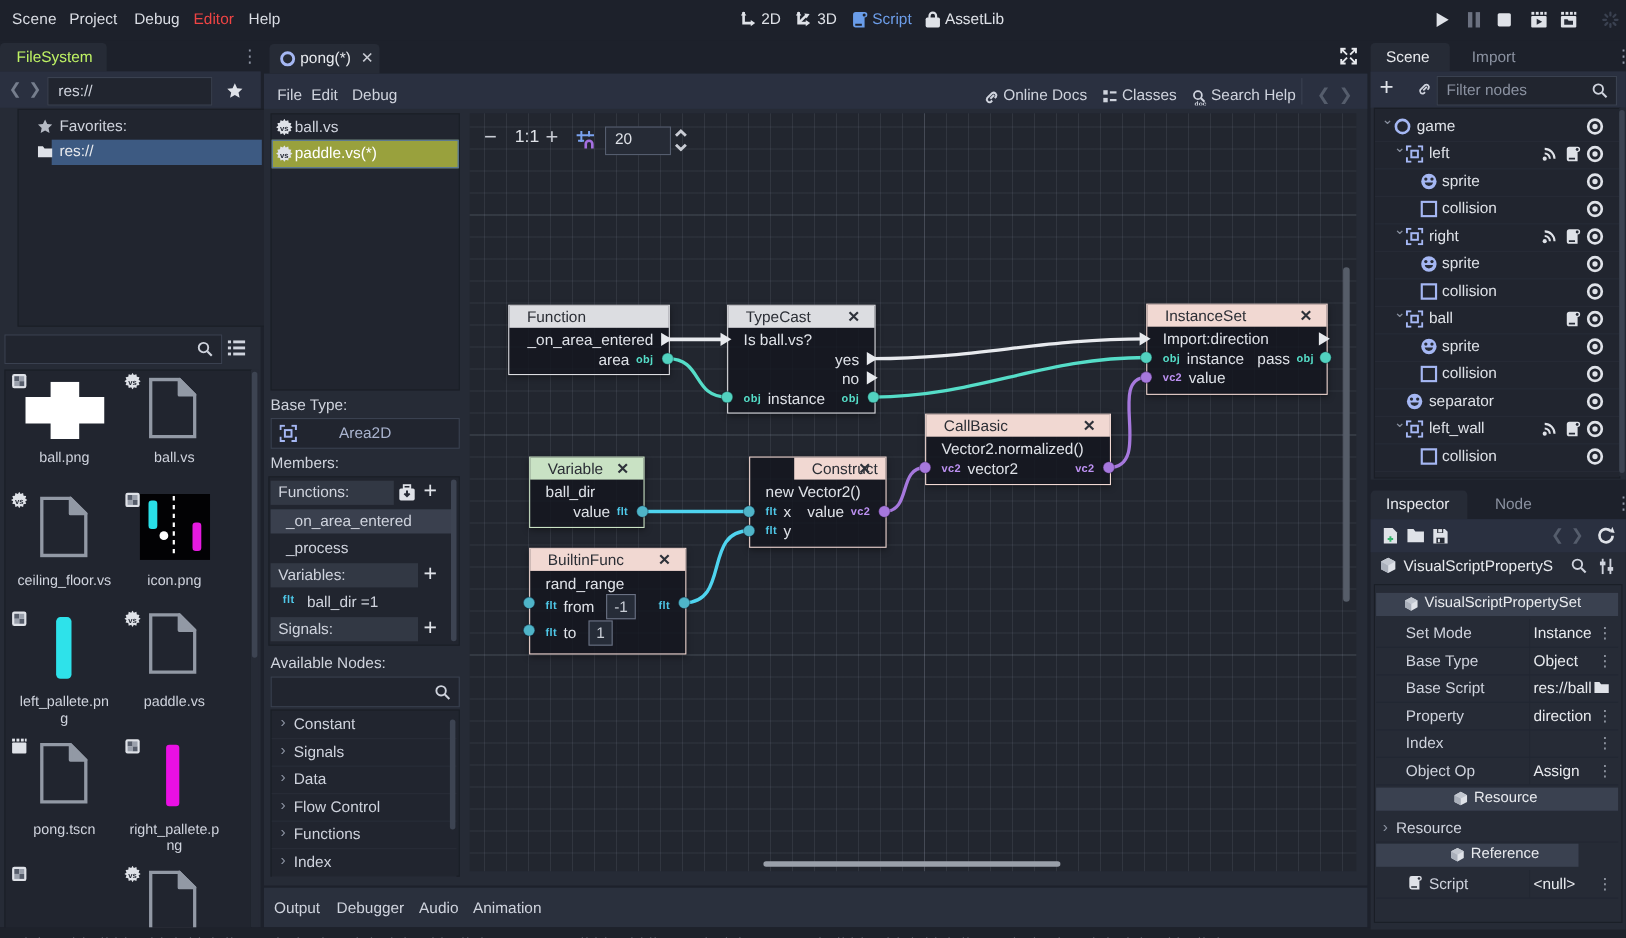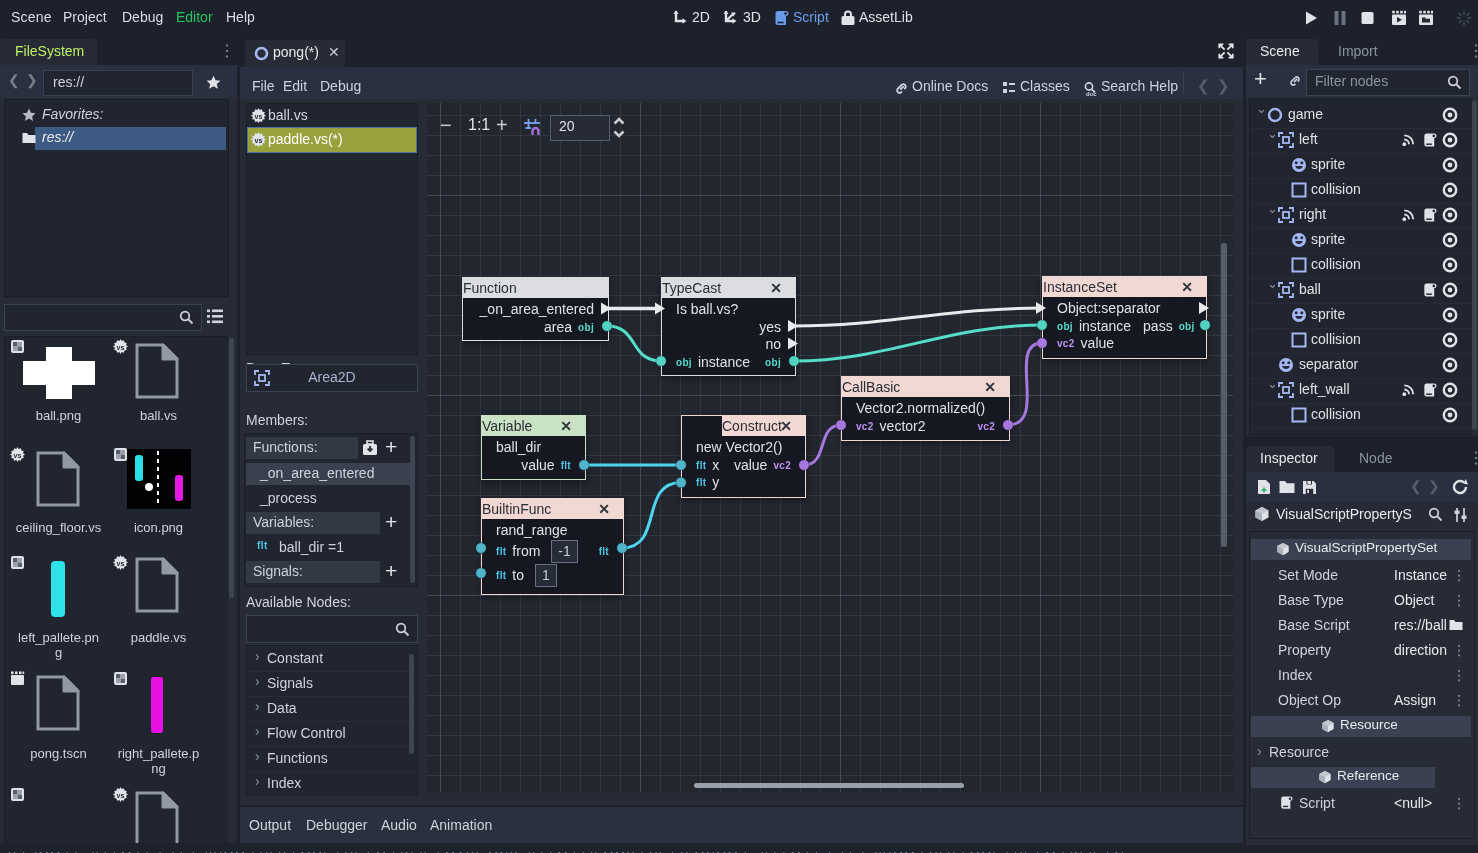--- a/index.html
+++ b/index.html
@@ -7,21 +7,21 @@
        font-family:"Liberation Sans",sans-serif;color:#cfd3dd;font-size:14px;}
   #root{position:absolute;top:0;left:0;width:1478px;height:853px;}
   .abs{position:absolute;}
   .panel{background:#262b36;}
   .inset{background:#21252f;border:1px solid #1a1e26;}
   .tab{background:#262b36;border-radius:4px 4px 0 0;}
   .dim{color:#8b92a1;}
   .white{color:#e8eaee;}
   svg{display:block;}
   .gnode{background:rgba(19,22,30,0.82);border:1px solid;box-shadow:0 2px 6px rgba(0,0,0,.4);}
-  .ghead{height:20px;line-height:20px;text-align:left;color:#2b2e35;font-size:14px;position:relative;}
+  .ghead{height:20px;line-height:20px;text-align:left;padding-left:16px;color:#2b2e35;font-size:14px;position:relative;}
   .gx{position:absolute;right:13px;top:0;color:#2e323a;font-size:14px;font-weight:bold;}
   .grow{height:17.5px;line-height:17px;color:#dfe2e8;display:flex;align-items:center;padding:0 11px;}
   .ghead + .grow{margin-top:3px;}
   .grow.r{justify-content:flex-end;}
   .grow span{margin:0 3px;white-space:nowrap;}
   .grow .sp{flex:1;}
   .tobj{color:#55ddc8;font-size:10px;font-weight:bold;letter-spacing:.3px;}
   .tflt{color:#4fc8e8;font-size:10px;font-weight:bold;letter-spacing:.3px;}
   .tvc2{color:#bd91f2;font-size:10px;font-weight:bold;letter-spacing:.3px;}
   .valbox{background:#262c38;border:1px solid #6a7183;color:#c8cdd5;padding:0px 6px;font-size:14px;height:21px;line-height:21px;margin-left:8px !important;}
@@ -102,21 +102,21 @@
         <circle cx="6" cy="6" r="4.3" fill="none" stroke="#cfd3dd" stroke-width="1.7"></circle>
         <line x1="9.4" y1="9.4" x2="13.5" y2="13.5" stroke="#cfd3dd" stroke-width="1.9"></line>
       </g>
     </defs>
   </svg>
 
   <div class="abs" id="menubar" style="left:0;top:0;width:1478px;height:37px;background:#1d212b;">
     <div class="abs" style="left:11px;top:9px;color:#dadde4;letter-spacing:.2px;">Scene</div>
     <div class="abs" style="left:63px;top:9px;color:#dadde4;">Project</div>
     <div class="abs" style="left:122px;top:9px;color:#dadde4;">Debug</div>
-    <div class="abs" style="left:176px;top:9px;color:#22c55e;">Editor</div>
+    <div class="abs" style="left:176px;top:9px;color:#ef4444;">Editor</div>
     <div class="abs" style="left:226px;top:9px;color:#dadde4;">Help</div>
 
     <svg class="abs" style="left:673px;top:10px;" width="16" height="16" viewBox="0 0 16 16">
       <path d="M3 1 v10 h8" fill="none" stroke="#dfe2e8" stroke-width="2.4"></path>
       <path d="M0.5 4 L3 0.5 L5.5 4 Z" fill="#dfe2e8"></path>
       <path d="M9.5 8.2 L13.5 11 L9.5 13.8 Z" fill="#dfe2e8"></path>
     </svg>
     <div class="abs" style="left:692px;top:9px;color:#dfe2e8;">2D</div>
 
     <svg class="abs" style="left:723px;top:10px;" width="17" height="16" viewBox="0 0 17 16">
@@ -196,21 +196,21 @@
 
     <div class="abs" style="left:8px;top:35px;font-size:14px;color:#767e8d;">❮</div>
     <div class="abs" style="left:26px;top:35px;font-size:14px;color:#767e8d;">❯</div>
     <div class="abs inset" style="left:43px;top:33px;width:148px;height:24px;border-color:#3a4150;">
       <div class="abs" style="left:9px;top:3px;color:#cfd3dd;">res://</div>
     </div>
     <svg class="abs" style="left:206px;top:38px;" width="15" height="15" viewBox="0 0 18 18">
       <path d="M9 0.8 L11.5 6.2 L17.3 6.8 L13 10.8 L14.2 16.6 L9 13.6 L3.8 16.6 L5 10.8 L0.7 6.8 L6.5 6.2 Z" fill="#dfe2e8"></path>
     </svg>
 
-    <div class="abs inset" style="left:4px;top:62px;width:223px;height:196px;font-style:italic;">
+    <div class="abs inset" style="left:16px;top:62px;width:223px;height:196px;">
       <svg class="abs" style="left:17px;top:8px;" width="14" height="14" viewBox="0 0 18 18">
         <path d="M9 0.8 L11.5 6.2 L17.3 6.8 L13 10.8 L14.2 16.6 L9 13.6 L3.8 16.6 L5 10.8 L0.7 6.8 L6.5 6.2 Z" fill="#b5bac4"></path>
       </svg>
       <div class="abs" style="left:37px;top:6px;">Favorites:</div>
       <div class="abs" style="left:30px;top:27px;width:191px;height:23px;background:#3d5a82;">
         <div class="abs" style="left:7px;top:2px;color:#e8eaee;">res://</div>
       </div>
       <svg class="abs" style="left:17px;top:32px;" width="14" height="12" viewBox="0 0 14 12">
         <path d="M0.5 1 h4.5 l1.5 2 h7 v8 h-13 Z" fill="#dfe2e8"></path>
       </svg>
@@ -375,21 +375,21 @@
       <div class="abs" style="left:21px;top:3px;">ball.vs</div>
       <div class="abs" style="left:0px;top:23px;width:168px;height:24px;background:#99a13d;border:1px solid #4e71a8;">
         <svg class="abs" style="left:3px;top:4px;" width="15" height="15" viewBox="0 0 16 16">
             <use href="#gearvs"></use>
           </svg>
         <div class="abs" style="left:20px;top:3px;color:#fff;">paddle.vs(*)</div>
       </div>
     </div>
 
     <div class="abs" style="left:6px;top:323px;">Base Type:</div>
-    <div class="abs inset" style="left:6px;top:327px;width:170px;height:26px;border-color:#3a4150;">
+    <div class="abs inset" style="left:6px;top:343px;width:170px;height:26px;border-color:#3a4150;">
       <svg class="abs" style="left:7px;top:5px;" width="16" height="16" viewBox="0 0 16 16">
           <use href="#area2d"></use>
         </svg>
       <div class="abs" style="left:0;top:4px;width:170px;text-align:center;color:#aab4cf;">Area2D</div>
     </div>
     <div class="abs" style="left:6px;top:375px;">Members:</div>
 
     <div class="abs inset" style="left:4px;top:396px;width:172px;height:152px;">
       <div class="abs" style="left:1px;top:3px;width:112px;height:22px;background:#323844;">
         <div class="abs" style="left:7px;top:2px;">Functions:</div>
@@ -499,21 +499,21 @@
             <span class="tobj">obj</span>
             <span>instance</span>
             <span class="sp"></span>
             <span class="tobj">obj</span>
           </div>
       </div>
 
       <div class="abs gnode" style="left:615px;top:173px;width:163px;height:81px;border-color:#f1d8d2;">
         <div class="ghead" style="background:#f1d8d2;">InstanceSet<span class="gx">✕</span></div>
         <div class="grow l">
-            <span>Object:separator</span>
+            <span>Import:direction</span>
           </div>
         <div class="grow l">
             <span class="tobj">obj</span>
             <span>instance</span>
             <span class="sp"></span>
             <span>pass</span>
             <span class="tobj">obj</span>
           </div>
         <div class="grow l">
             <span class="tvc2">vc2</span>

